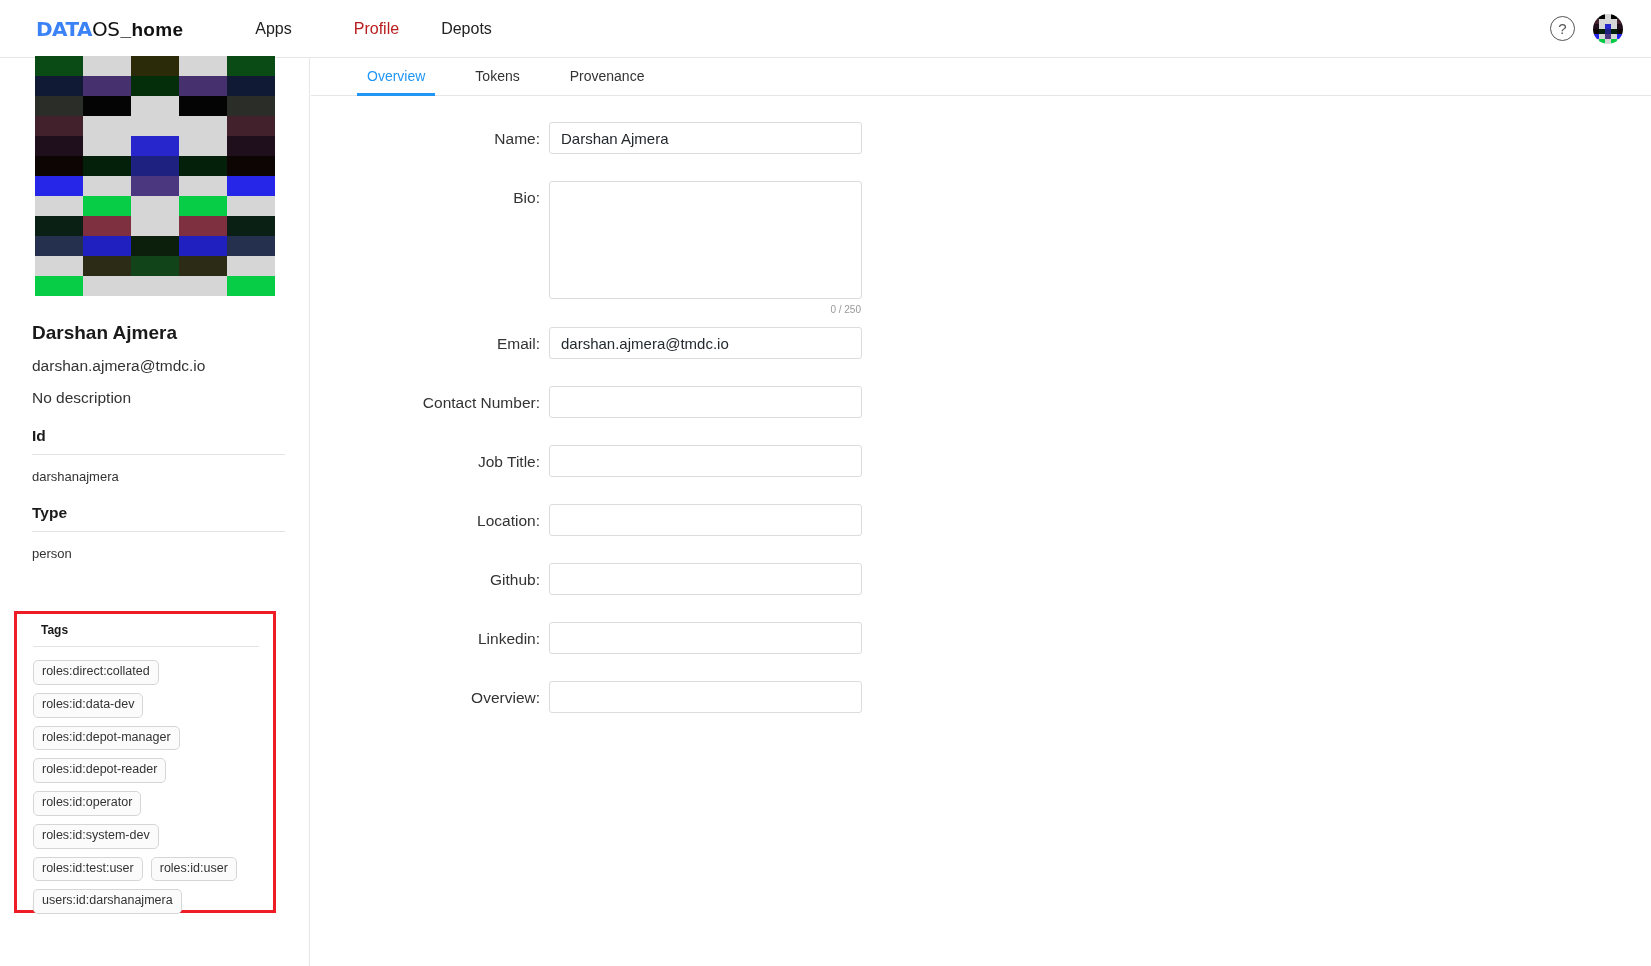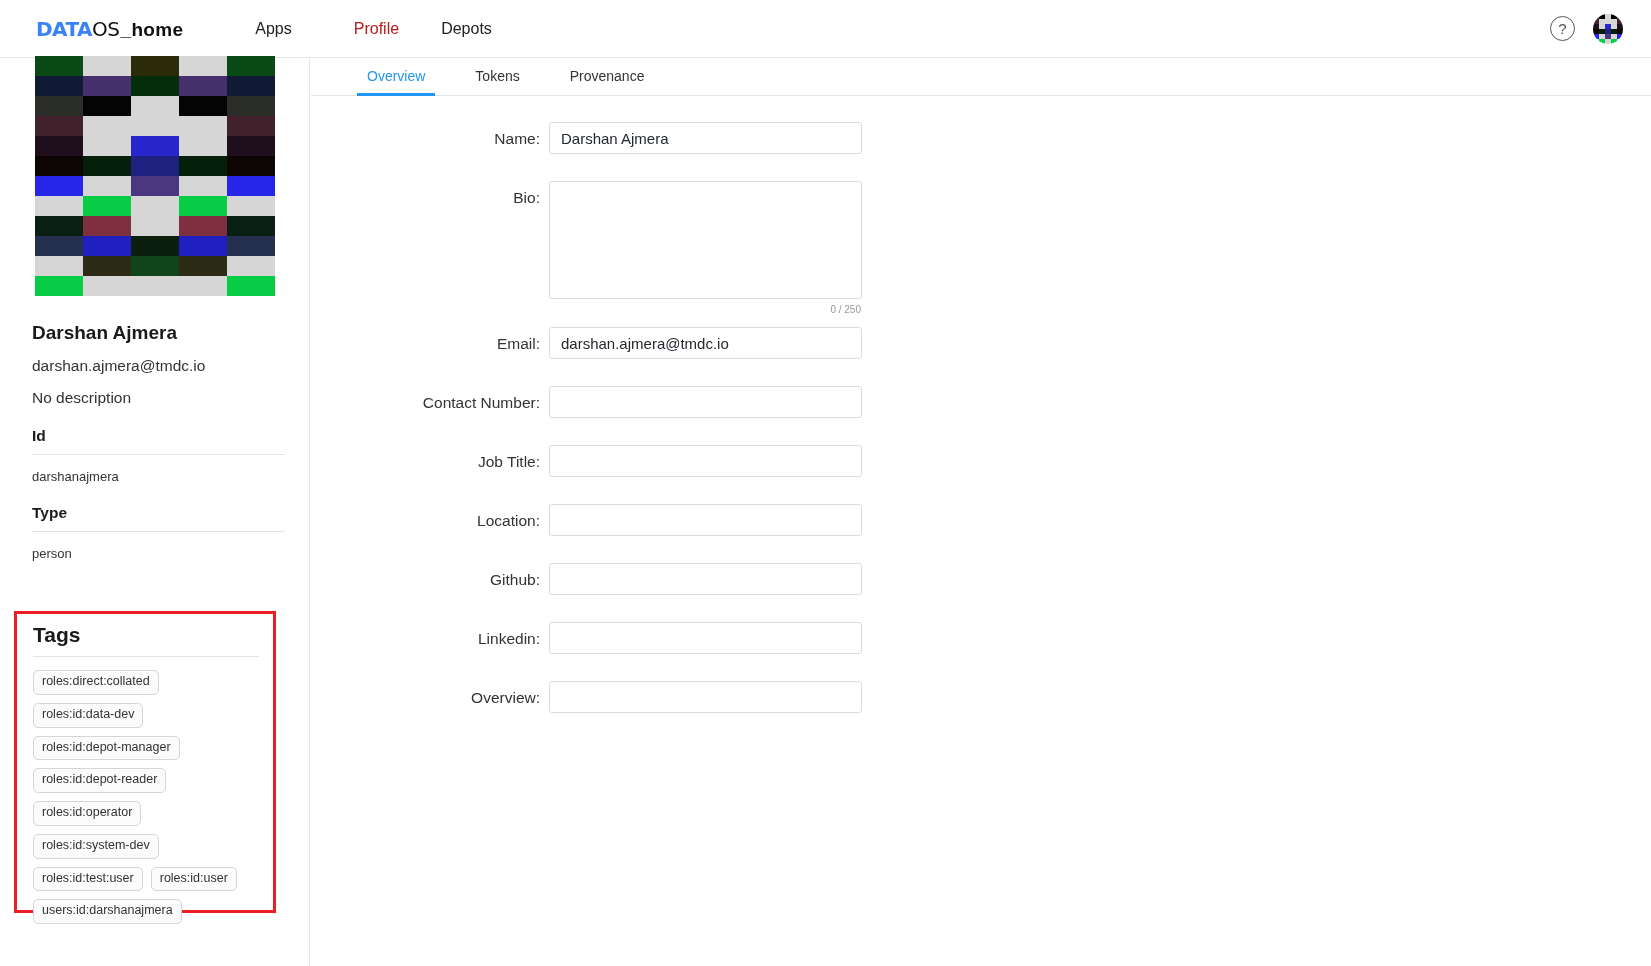--- a/index.html
+++ b/index.html
@@ -161,24 +161,24 @@
   .tags-block {
     position: absolute;
     left: 14px;
     top: 553px;
     width: 262px;
     height: 302px;
     border: 3px solid #ee1c25;
     padding: 9px 12px 10px 12px;
   }
   .tags-title {
-    font-size: 21px;
+    font-size: 12px;
     font-weight: 700;
     color: #1a1a1a;
-    margin-left: 4px;
+    margin-left: 12px;
   }
   .tags-divider {
     margin-top: 9px;
     margin-left: 4px;
     margin-right: 2px;
     border-top: 1px solid #e3e3e3;
   }
   .tags-list {
     margin-top: 13px;
     margin-left: 4px;

